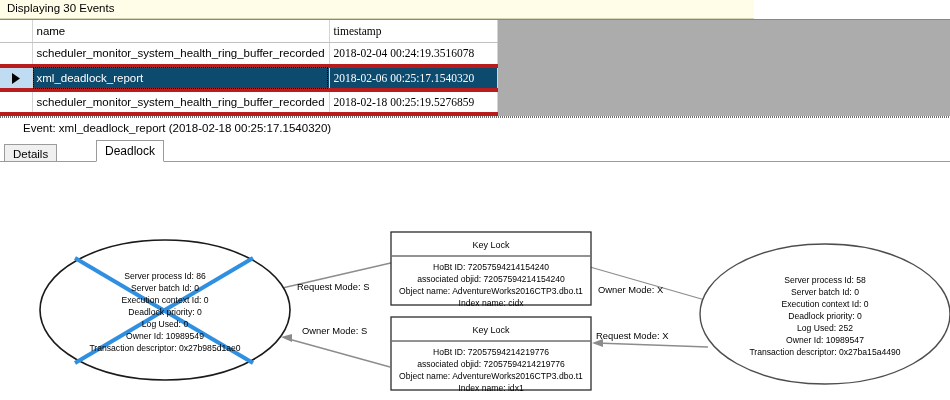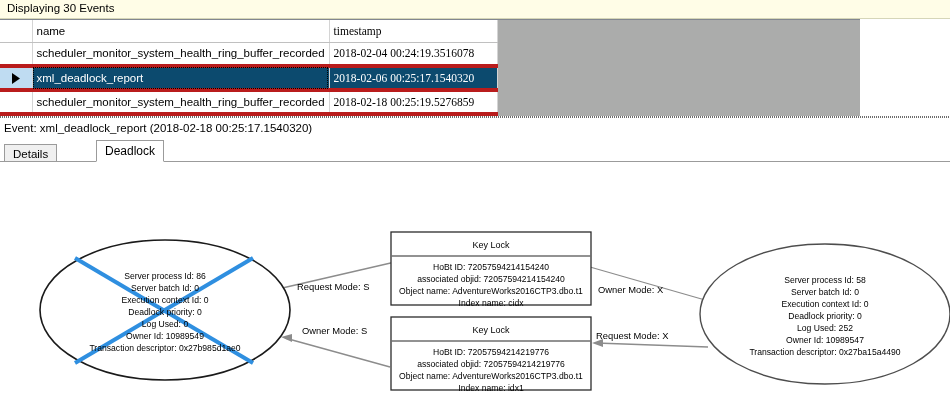--- a/index.html
+++ b/index.html
@@ -8,31 +8,31 @@
     width: 950px; height: 400px;
     background: #ffffff;
     font-family: "Liberation Sans", sans-serif;
     overflow: hidden;
   }
 
   #app { position: relative; width: 950px; height: 400px; background: #ffffff; }
 
   
   .banner {
-    position: absolute; left: 0; top: 0; width: 950px; height: 19px;
+    position: absolute; left: 0; top: 0; width: 754px; height: 19px;
     background: #fffde7; border-bottom: 1px solid #d6d6b8;
     display: flex; align-items: center;
   }
   .banner-text {
     font-size: 11.5px; color: #000; padding-left: 7px; line-height: 1;
   }
 
   
   .grid-wrap {
-    position: absolute; left: 0; top: 19px; width: 860px; height: 98px;
+    position: absolute; left: 0; top: 19px; width: 950px; height: 98px;
     background: #abacab; border-top: 1px solid #828790; padding-left: 18px;
   }
   .grid {
     position: absolute; left: 0; top: 0;
     border-collapse: collapse;
     background: #ffffff;
     table-layout: fixed;
   }
   .grid td, .grid th {
     border-right: 1px solid #d4d4d4;
@@ -70,21 +70,21 @@
   .grid-bottom-edge {
     position: absolute; left: 0; top: 96px; width: 950px; height: 2px;
     background: repeating-linear-gradient(90deg,#6d6d6d 0 1px,#ffffff 1px 2px);
   }
 
   
   .event-caption {
     position: absolute; left: 0; top: 118px; width: 950px; height: 20px;
     background: #ffffff;
     font-size: 11.5px; color: #000;
-    padding-left: 4px; display: flex; align-items: center;
+    padding-left: 23px; display: flex; align-items: center;
   }
 
   
   .tabstrip {
     position: absolute; left: 0; top: 140px; width: 950px; height: 22px;
     background: #ffffff;
   }
   .tab {
     position: absolute; bottom: 0;
     font-size: 11.5px; color: #000;

